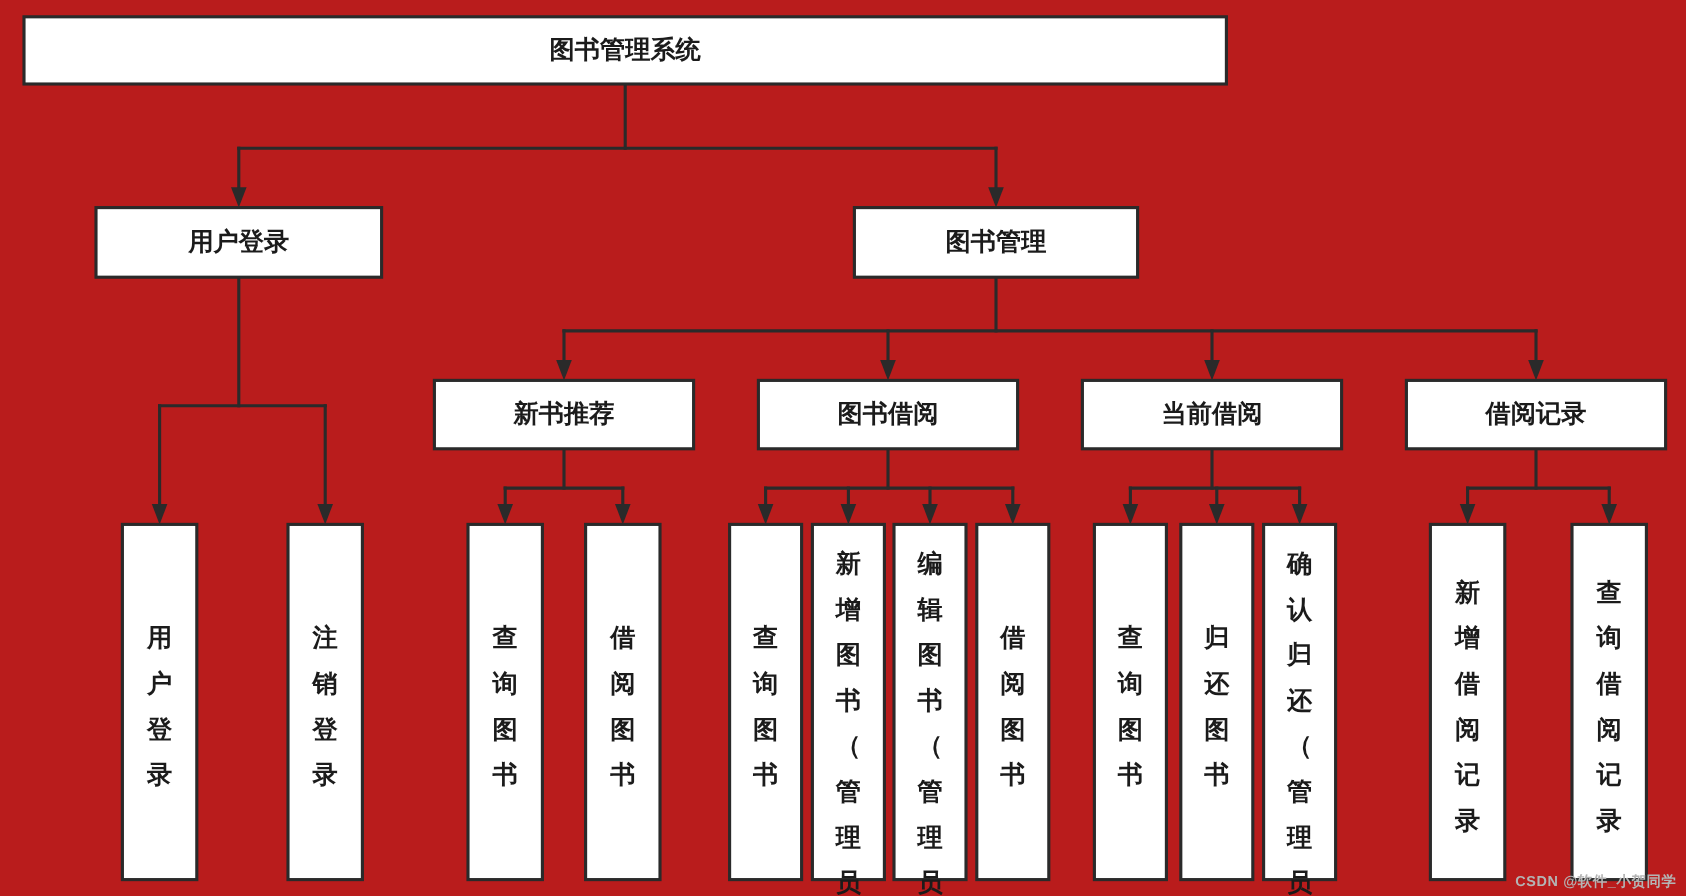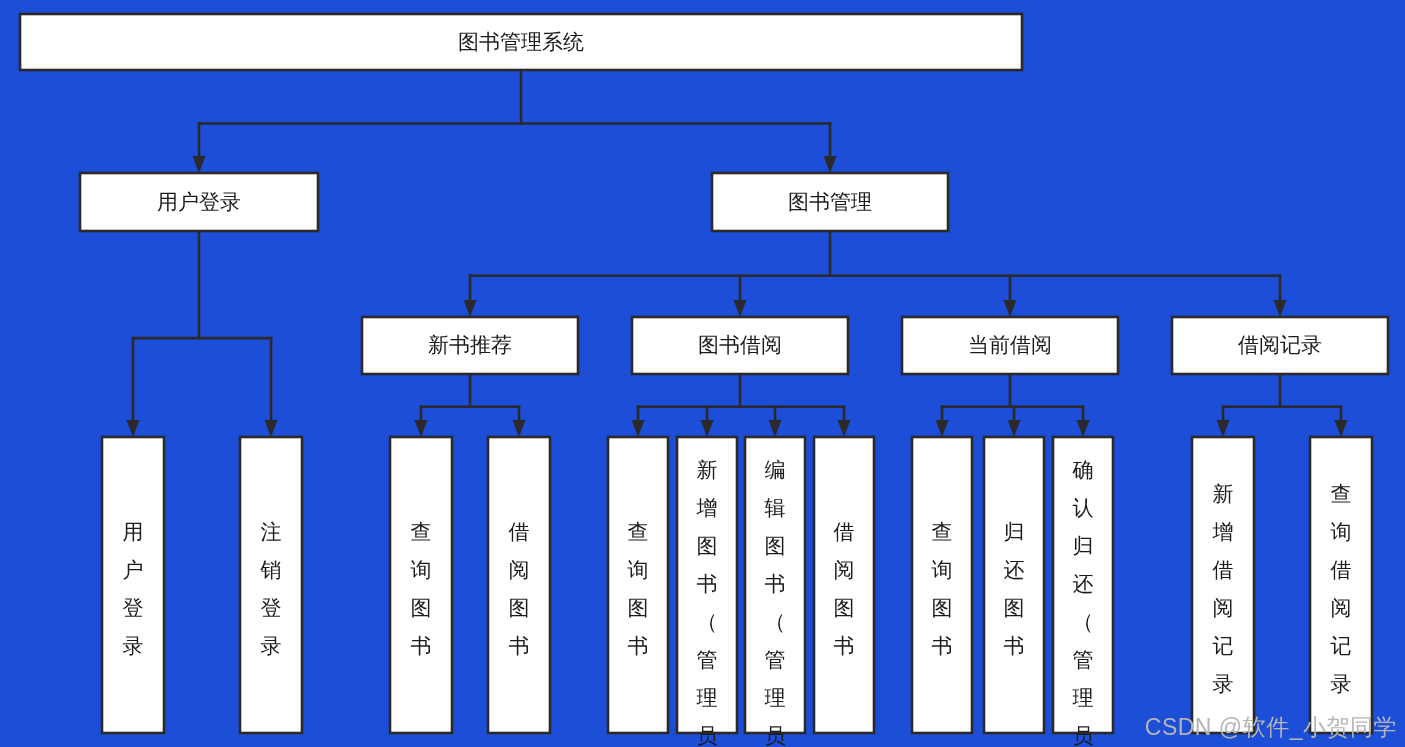--- a/index.html
+++ b/index.html
@@ -10,21 +10,22 @@
   body {
     width: 1405px;
     height: 747px;
     overflow: hidden;
     font-family: "Liberation Sans", "DejaVu Sans", sans-serif;
   }
   #diagram-root {
     position: relative;
     width: 1405px;
     height: 747px;
-    background: #1d4ed8;
+    background: #b91c1c;
+    font-weight: bold;
   }
   svg#tree-svg {
     position: absolute;
     left: 0;
     top: 0;
     width: 1405px;
     height: 747px;
     display: block;
   }
   .node-rect {
@@ -53,21 +54,21 @@
     font-family: "Liberation Sans", "DejaVu Sans", sans-serif;
     font-size: 21px;
     fill: #1b1b1b;
     text-anchor: middle;
   }
   .watermark-text {
     position: absolute;
     right: 8px;
     bottom: 4px;
     font-family: "Liberation Sans", "DejaVu Sans", sans-serif;
-    font-size: 23px;
+    font-size: 12px;
     color: #b4b4b4;
     white-space: nowrap;
     letter-spacing: 0.5px;
     user-select: none;
   }
 </style>
 </head>
 <body>
 
 <div id="diagram-root">

